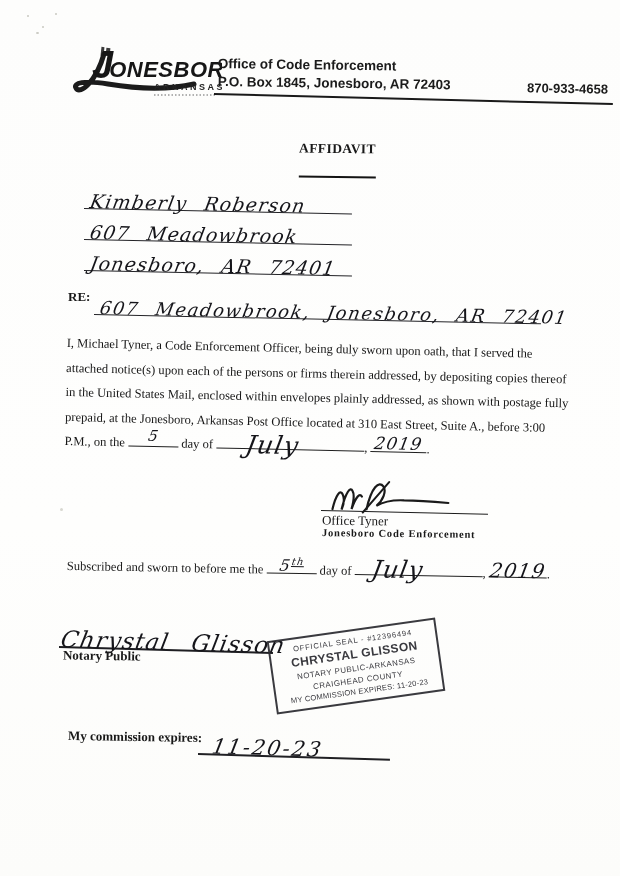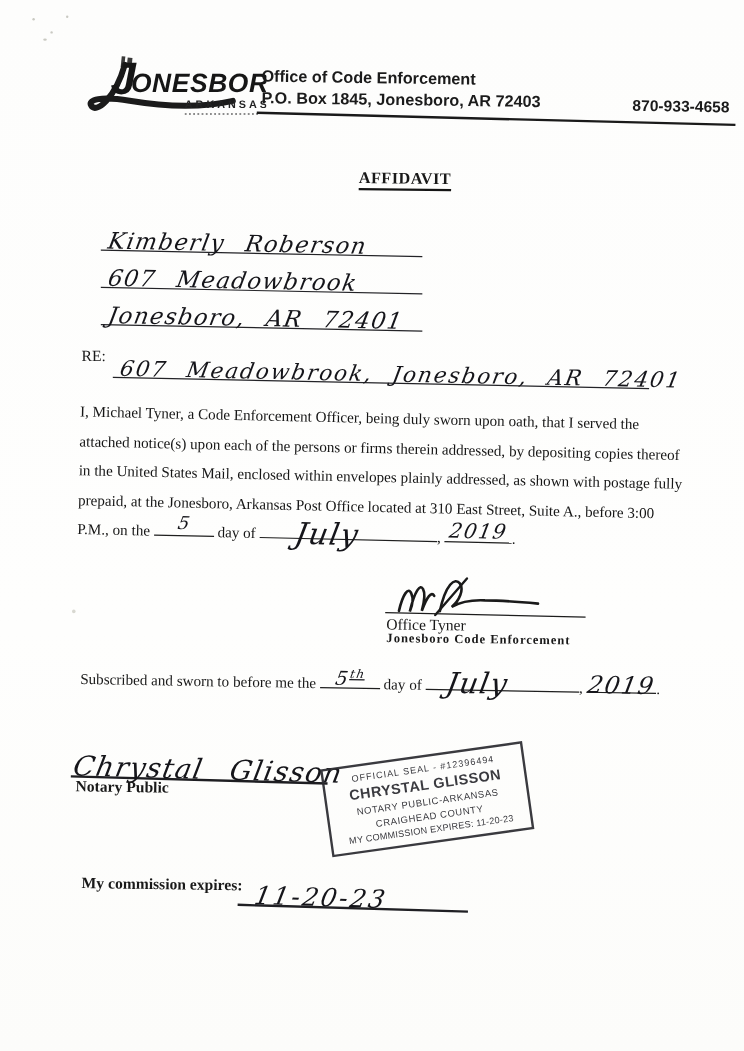--- a/index.html
+++ b/index.html
@@ -21,31 +21,31 @@
 
   
   .office-line{left:218px;top:56px;font-size:13.5px;font-weight:bold;color:#1b1b1b;transform:rotate(.8deg);transform-origin:left top;}
   .addr-line{left:218px;top:74px;font-size:13.5px;font-weight:bold;color:#1b1b1b;transform:rotate(.8deg);transform-origin:left top;}
   .header-rule{left:214px;top:93px;width:399px;border-top:2.4px solid #1a1a1a;transform:rotate(1.45deg);transform-origin:left top;}
   .phone{left:527px;top:81px;font-size:13px;font-weight:bold;color:#1b1b1b;transform:rotate(1deg);}
 
   
   .title{
     left:299px;top:141px;font-size:13.5px;font-weight:bold;letter-spacing:.4px;
-    border-bottom:2px solid #141414;padding-bottom:0;transform:rotate(.6deg);
+    border-bottom:2px solid #141414;padding-bottom:19px;transform:rotate(.6deg);
   }
 
   
   .hline{border-bottom:1.9px solid #232327;transform-origin:left bottom;}
   .hline .hand{position:absolute;bottom:-4px;left:6px;}
   .addr1,.addr2,.addr3{left:84px;width:268px;height:32px;transform:rotate(1.15deg);}
   .addr1{top:176px}.addr2{top:207px}.addr3{top:238px}
   .addr1 .hand,.addr2 .hand,.addr3 .hand{font-size:19px;word-spacing:10px;}
 
-  .re-label{left:68px;top:289px;font-size:13px;font-weight:normal;}
+  .re-label{left:68px;top:289px;font-size:13px;font-weight:bold;}
   .re-hline{left:94px;top:282px;width:447px;height:32px;transform:rotate(1.2deg);}
   .re-hline .hand{font-size:18px;word-spacing:9px;letter-spacing:1.6px;}
 
   
   .para{
     left:67px;top:331px;width:506px;font-size:12.6px;line-height:24.6px;
     color:#161616;transform:rotate(1.3deg);transform-origin:left top;text-align:left;
   }
   .blank{display:inline-block;border-bottom:1.7px solid #1f1f1f;height:.95em;position:relative;vertical-align:baseline;}
   .blank .hand{position:absolute;left:50%;transform:translateX(-50%) skewX(-9deg);}

